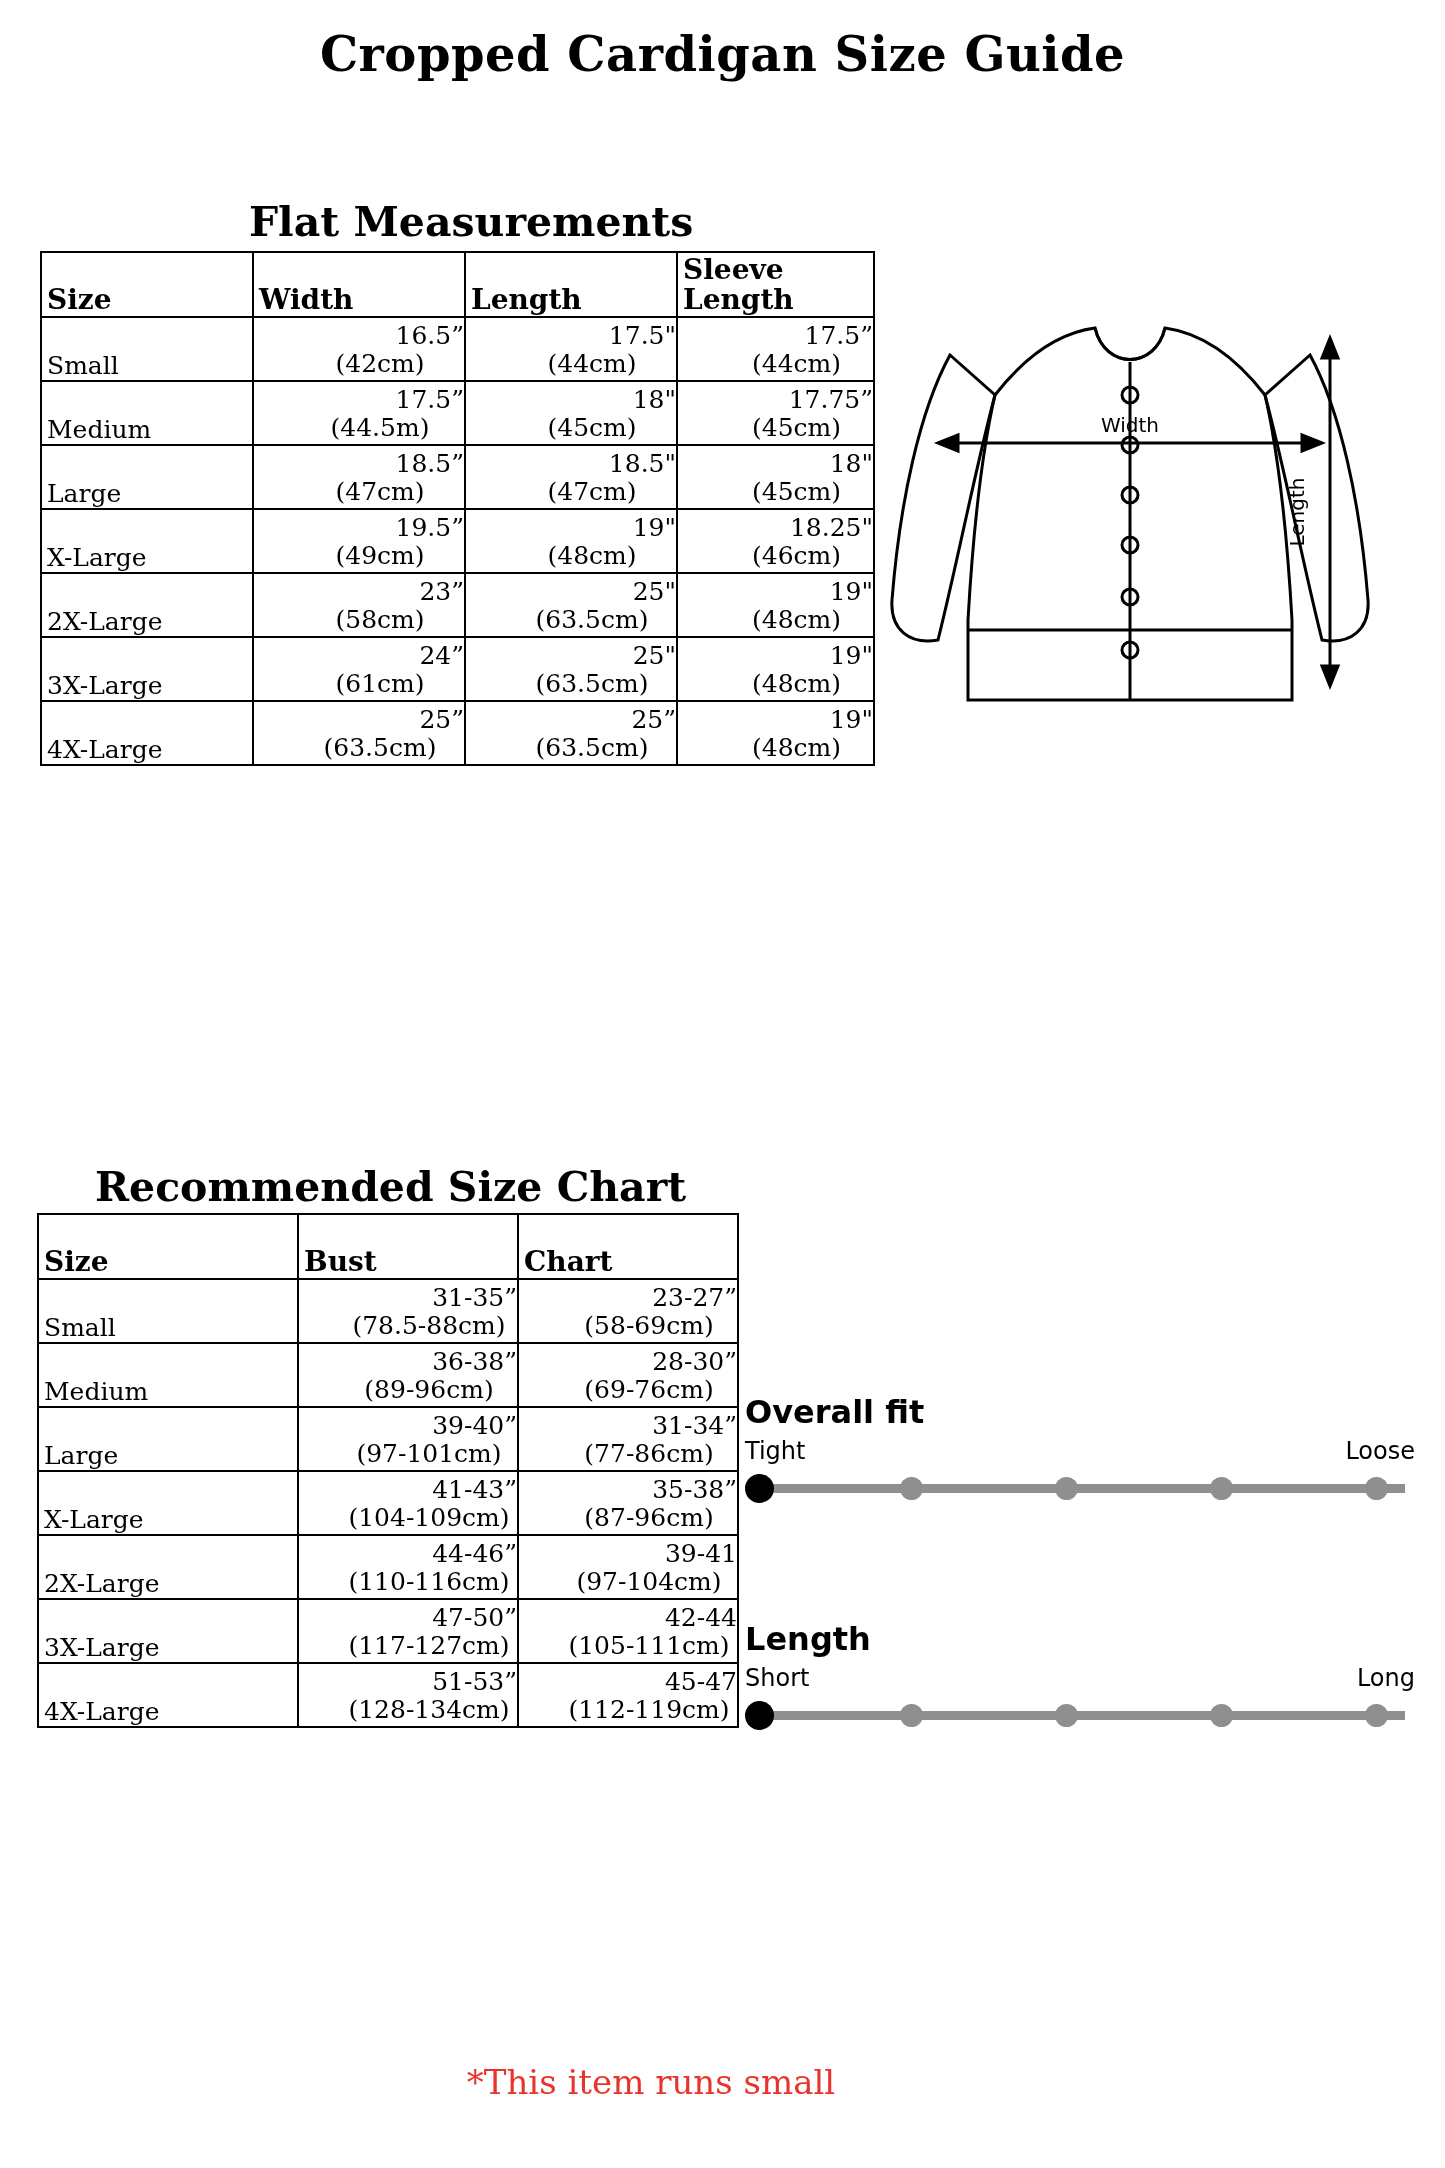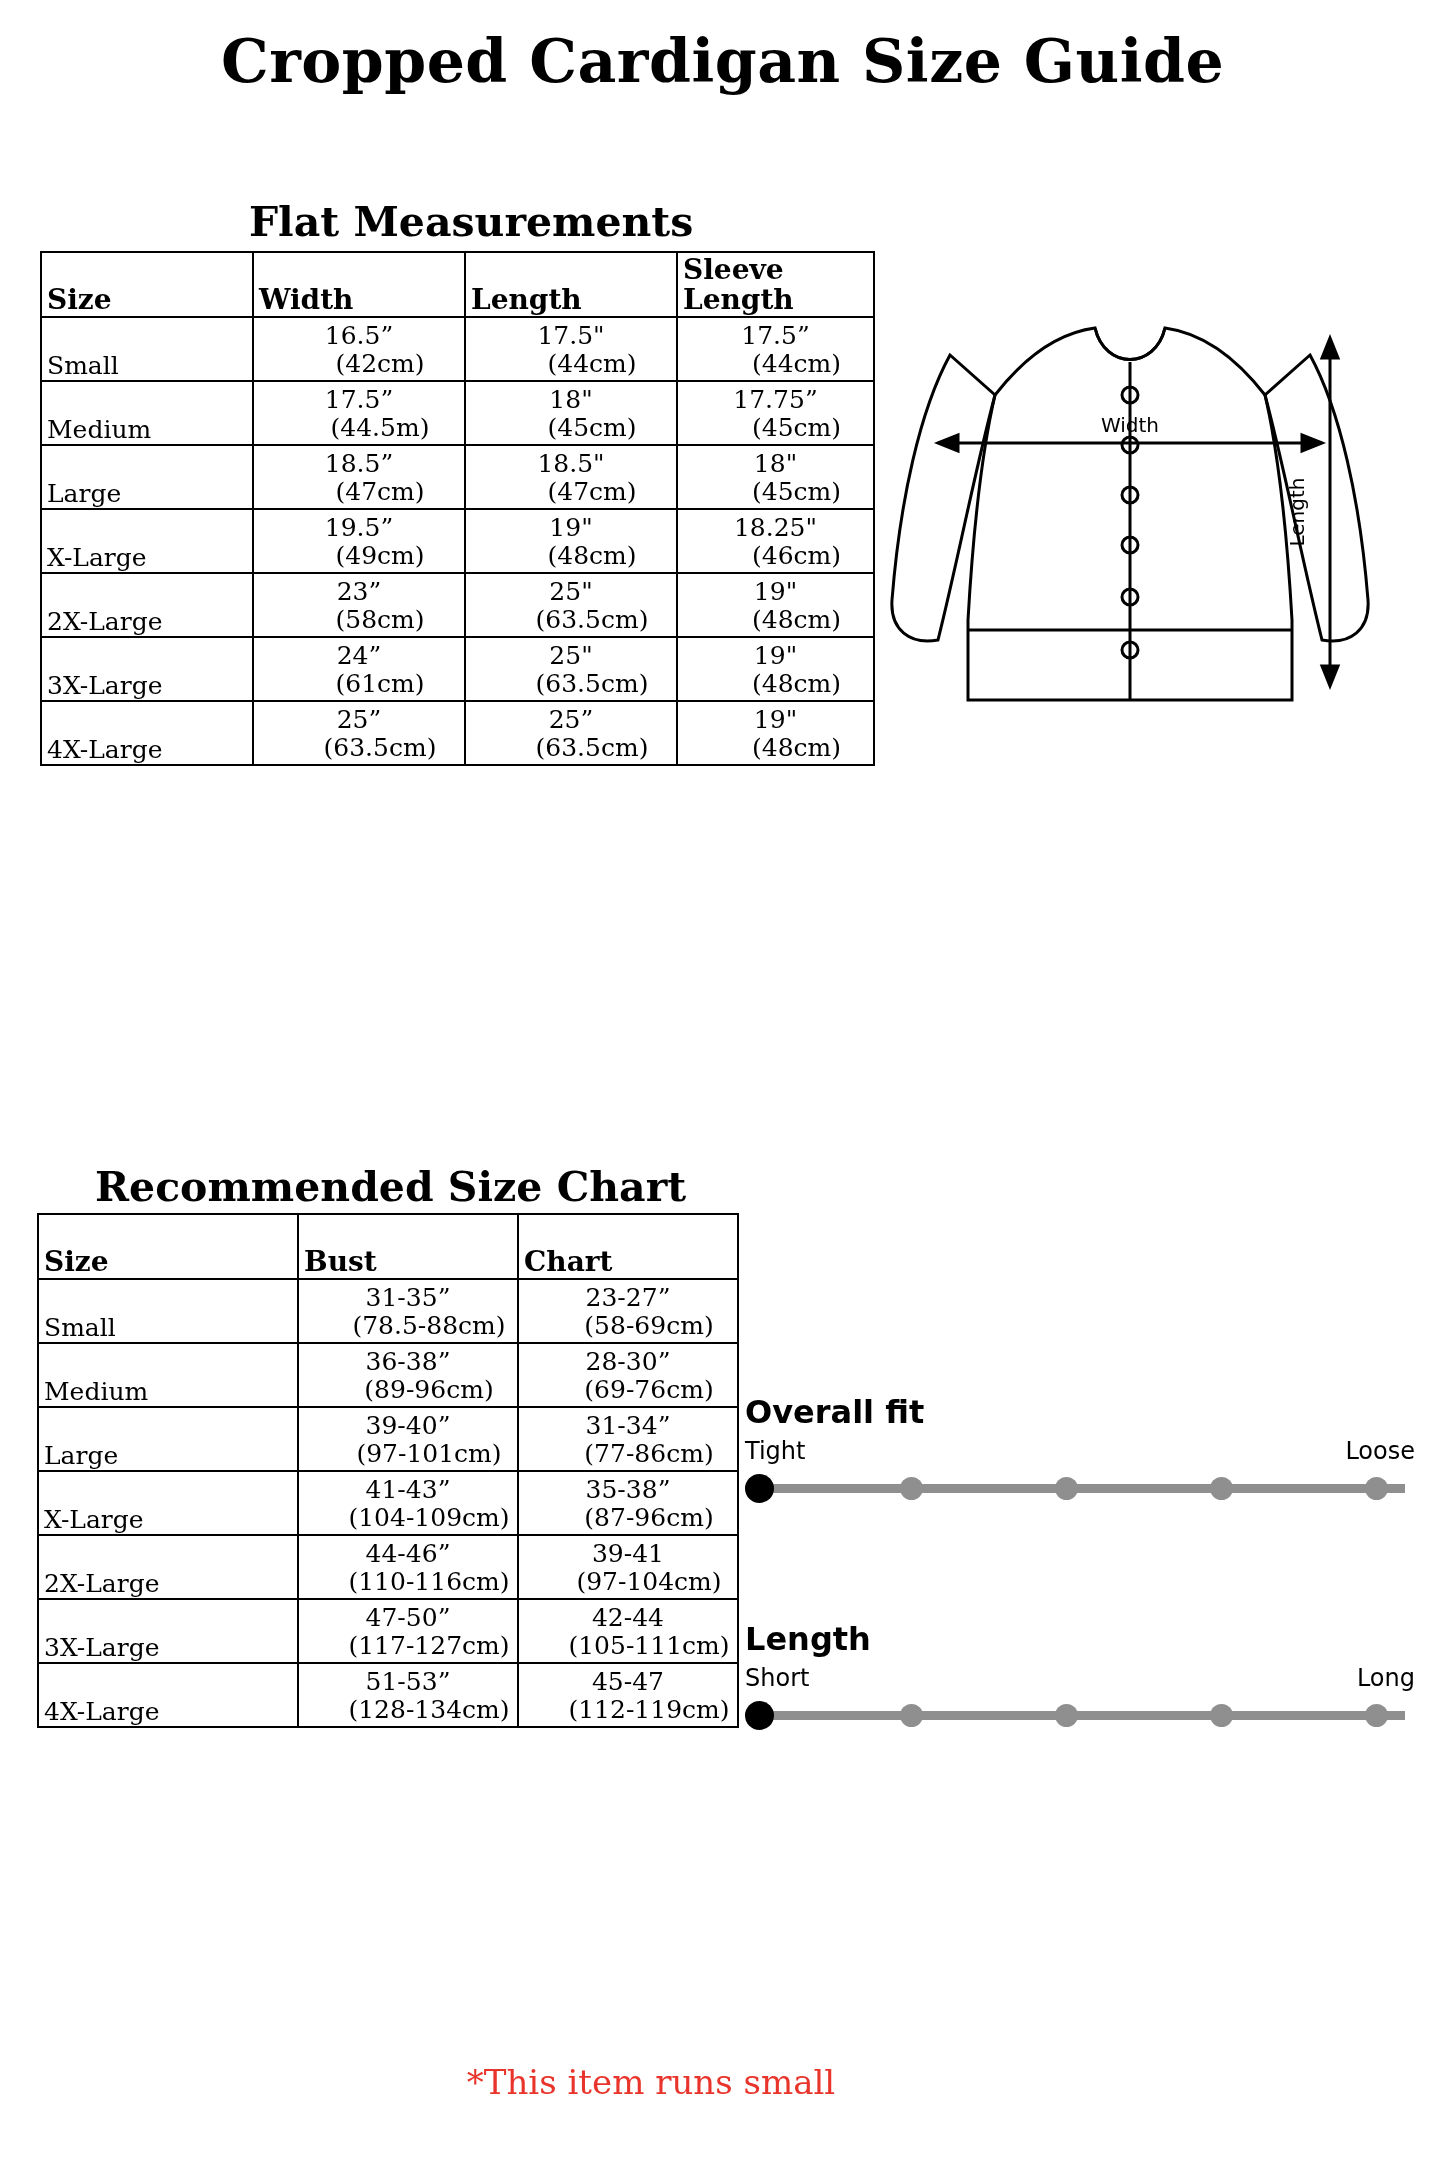--- a/index.html
+++ b/index.html
@@ -22,21 +22,21 @@
   }
   
   .title {
     position: absolute;
     top: 26px;
     left: 0;
     width: 1445px;
     text-align: center;
     font-family: "DejaVu Serif", serif;
     font-weight: bold;
-    font-size: 60px;
+    font-size: 48px;
     letter-spacing: 0.5px;
   }
   
   .section-heading {
     position: absolute;
     font-family: "DejaVu Serif", serif;
     font-weight: bold;
     font-size: 41px;
   }
   #flat-heading { top: 198px; left: 249px; }
@@ -65,21 +65,21 @@
     font-size: 28px;
     vertical-align: bottom;
     line-height: 1.08;
     padding-bottom: 1px;
   }
   .cell-lines {
     display: block;
     line-height: 1.12;
     padding-bottom: 2px;
   }
-  .cell-lines .l1 { display:block; }
+  .cell-lines .l1 { display:block;text-align:right; }
   .cell-lines .l2 { display:block;margin-left:42px; }
 
   
   #flat-table { top: 251px; left: 40px; }
   #flat-table .c-size   { width: 205px; height: 62px; }
   #flat-table .c-width  { width: 205px; }
   #flat-table .c-length { width: 205px; }
   #flat-table .c-sleeve { width: 190px; }
 
   

